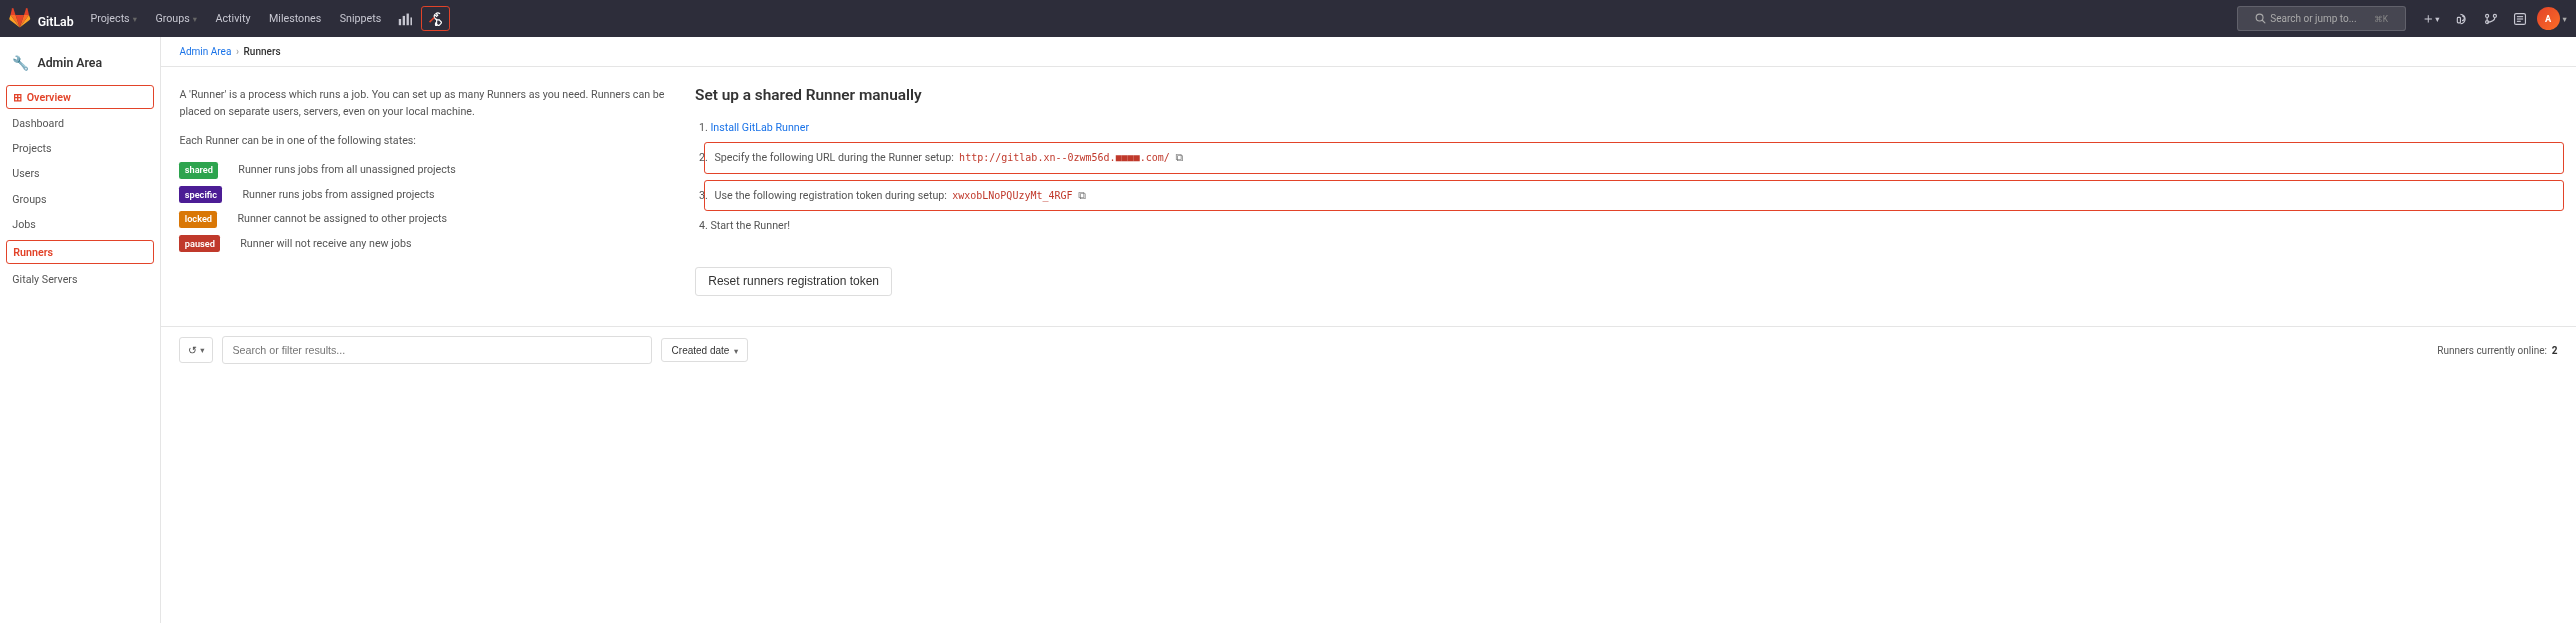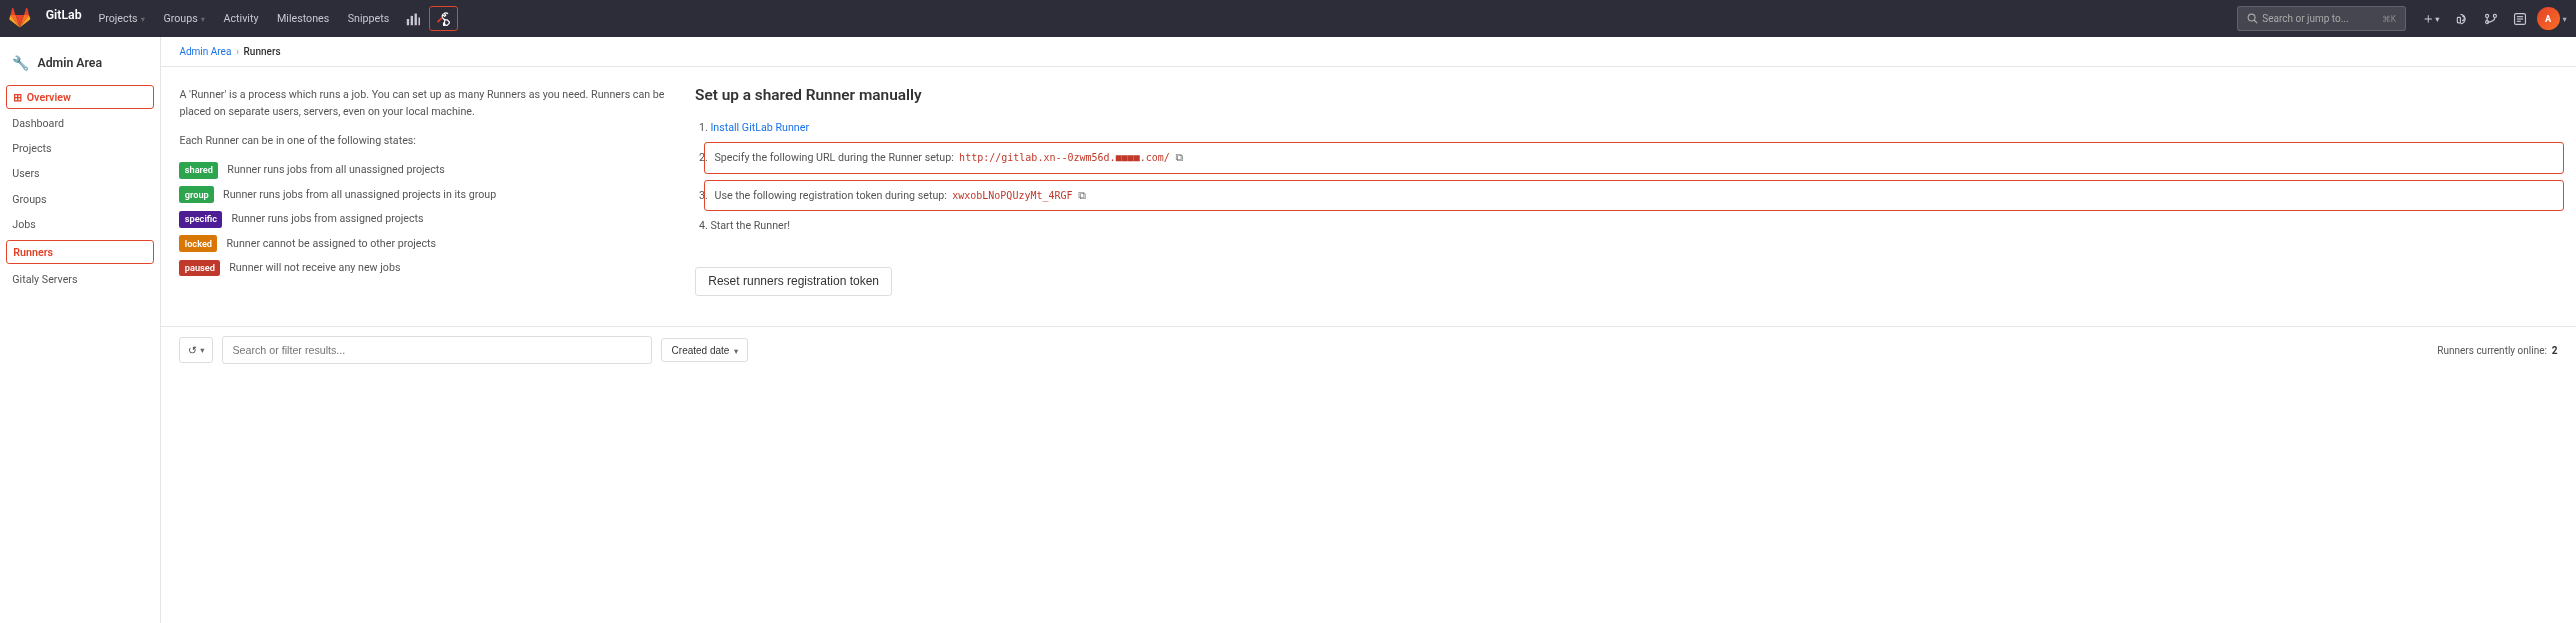--- a/index.html
+++ b/index.html
@@ -12,22 +12,22 @@
       display: flex;
       align-items: center;
       padding: 0 9.2px;
       gap: 3.1px;
       position: fixed;
       top: 0; left: 0; right: 0;
       z-index: 100;
     }
     .topnav-logo {
       display: flex;
-      align-items: flex-start;
-      gap: 15px;
+      align-items: flex-end;
+      gap: 7px;
       margin-right: 6.1px;
     }
     .gitlab-logo {
       width: 21.5px;
       height: 21.5px;
     }
     .topnav-item {
       color: #c7c7d1;
       padding: 4.6px 7.7px;
       border-radius: 3.1px;
@@ -55,21 +55,21 @@
     }
     .topnav-spacer { flex: 1; }
     .search-box {
       background: rgba(255,255,255,0.12);
       border: 0.8px solid rgba(255,255,255,0.15);
       border-radius: 3.1px;
       height: 24.6px;
       width: 169px;
       display: flex;
       align-items: center;
-      padding: 0 9px;
+      padding: 0 17px;
       color: #aaa;
       font-size: 10px;
       gap: 4.6px;
       cursor: text;
     }
     .topnav-right {
       display: flex;
       align-items: center;
       gap: 3.1px;
       margin-left: 6.1px;
@@ -179,21 +179,21 @@
       margin-bottom: 12.3px;
     }
     .runner-states {
       list-style: none;
       padding: 0;
     }
     .runner-states li {
       margin-bottom: 7.7px;
       display: flex;
       align-items: center;
-      gap: 9px;
+      gap: 20px;
       color: #555;
       line-height: 1.5;
     }
     .badge {
       display: inline-block;
       padding: 1.5px 5.4px;
       border-radius: 2.3px;
       font-size: 9.2px;
       font-weight: 600;
       color: #fff;
@@ -458,24 +458,20 @@
 
     <div class="content-area">
 
       <div class="left-panel">
         <p>A 'Runner' is a process which runs a job. You can set up as many Runners as you need. Runners can be placed on separate users, servers, even on your local machine.</p>
         <p>Each Runner can be in one of the following states:</p>
         <ul class="runner-states">
           <li>
             <span class="badge badge-shared">shared</span>
             <span>Runner runs jobs from all unassigned projects</span>
-          </li>
-          <li>
-            <span class="badge badge-group">group</span>
-            <span>Runner runs jobs from all unassigned projects in its group</span>
           </li>
           <li>
             <span class="badge badge-specific">specific</span>
             <span>Runner runs jobs from assigned projects</span>
           </li>
           <li>
             <span class="badge badge-locked">locked</span>
             <span>Runner cannot be assigned to other projects</span>
           </li>
           <li>

